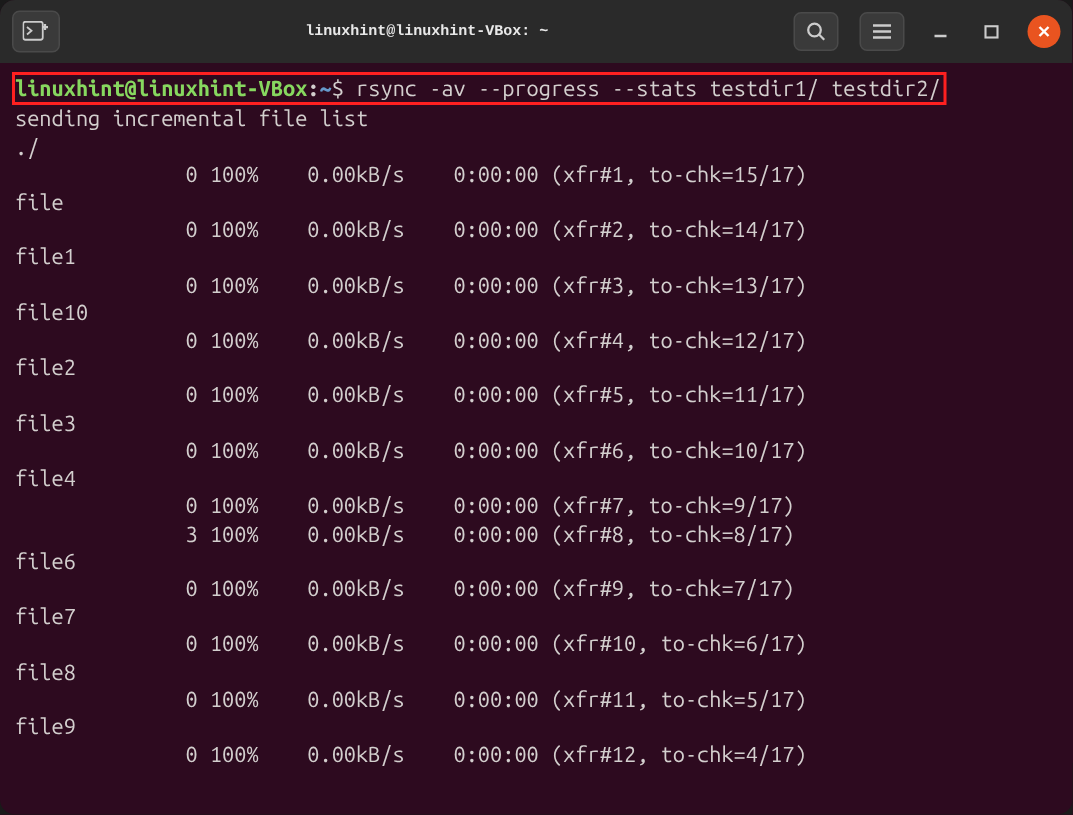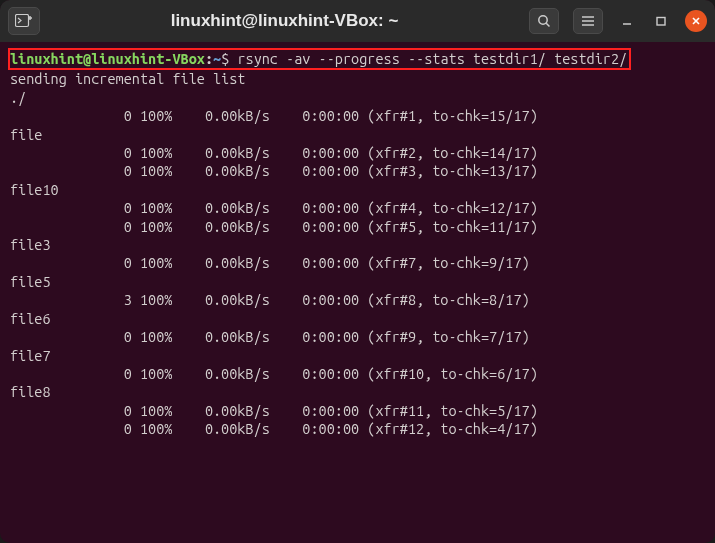--- a/index.html
+++ b/index.html
@@ -40,22 +40,22 @@
       border-radius: 5px;
       display: flex;
       align-items: center;
       justify-content: center;
       cursor: pointer;
     }
     .title {
       flex: 1;
       text-align: center;
       color: #e8e8e8;
-      font-family: Liberation Sans, sans-serif;
-      font-size: 17px;
+      font-family: Liberation Mono, monospace;
+      font-size: 10px;
       font-weight: bold;
     }
     .titlebar-right {
       display: flex;
       gap: 14px;
       align-items: center;
     }
     .ctrl-btn {
       width: 30px;
       height: 26px;
@@ -158,30 +158,34 @@
   </div>
 
   <div class="terminal">
     <div class="line"><span class="highlight-box"><span class="prompt-user">linuxhint@linuxhint-VBox</span><span class="prompt-colon">:</span><span class="prompt-path">~</span><span class="prompt-dollar">$</span><span> </span><span class="cmd">rsync -av --progress --stats testdir1/ testdir2/</span></span></div>
     <div class="line">sending incremental file list</div>
     <div class="line">./</div>
     <div id="entries">
         <div class="line">              0 100%    0.00kB/s    0:00:00 (xfr#1, to-chk=15/17)</div>
         <div class="line">file</div>
         <div class="line">              0 100%    0.00kB/s    0:00:00 (xfr#2, to-chk=14/17)</div>
+        <div class="line">file1</div>
         <div class="line">              0 100%    0.00kB/s    0:00:00 (xfr#3, to-chk=13/17)</div>
         <div class="line">file10</div>
         <div class="line">              0 100%    0.00kB/s    0:00:00 (xfr#4, to-chk=12/17)</div>
+        <div class="line">file2</div>
         <div class="line">              0 100%    0.00kB/s    0:00:00 (xfr#5, to-chk=11/17)</div>
         <div class="line">file3</div>
+        <div class="line">              0 100%    0.00kB/s    0:00:00 (xfr#6, to-chk=10/17)</div>
+        <div class="line">file4</div>
         <div class="line">              0 100%    0.00kB/s    0:00:00 (xfr#7, to-chk=9/17)</div>
-        <div class="line">file5</div>
         <div class="line">              3 100%    0.00kB/s    0:00:00 (xfr#8, to-chk=8/17)</div>
         <div class="line">file6</div>
         <div class="line">              0 100%    0.00kB/s    0:00:00 (xfr#9, to-chk=7/17)</div>
         <div class="line">file7</div>
         <div class="line">              0 100%    0.00kB/s    0:00:00 (xfr#10, to-chk=6/17)</div>
         <div class="line">file8</div>
         <div class="line">              0 100%    0.00kB/s    0:00:00 (xfr#11, to-chk=5/17)</div>
+        <div class="line">file9</div>
         <div class="line">              0 100%    0.00kB/s    0:00:00 (xfr#12, to-chk=4/17)</div>
       </div>
   </div>
 </div>
 
 </body></html>

